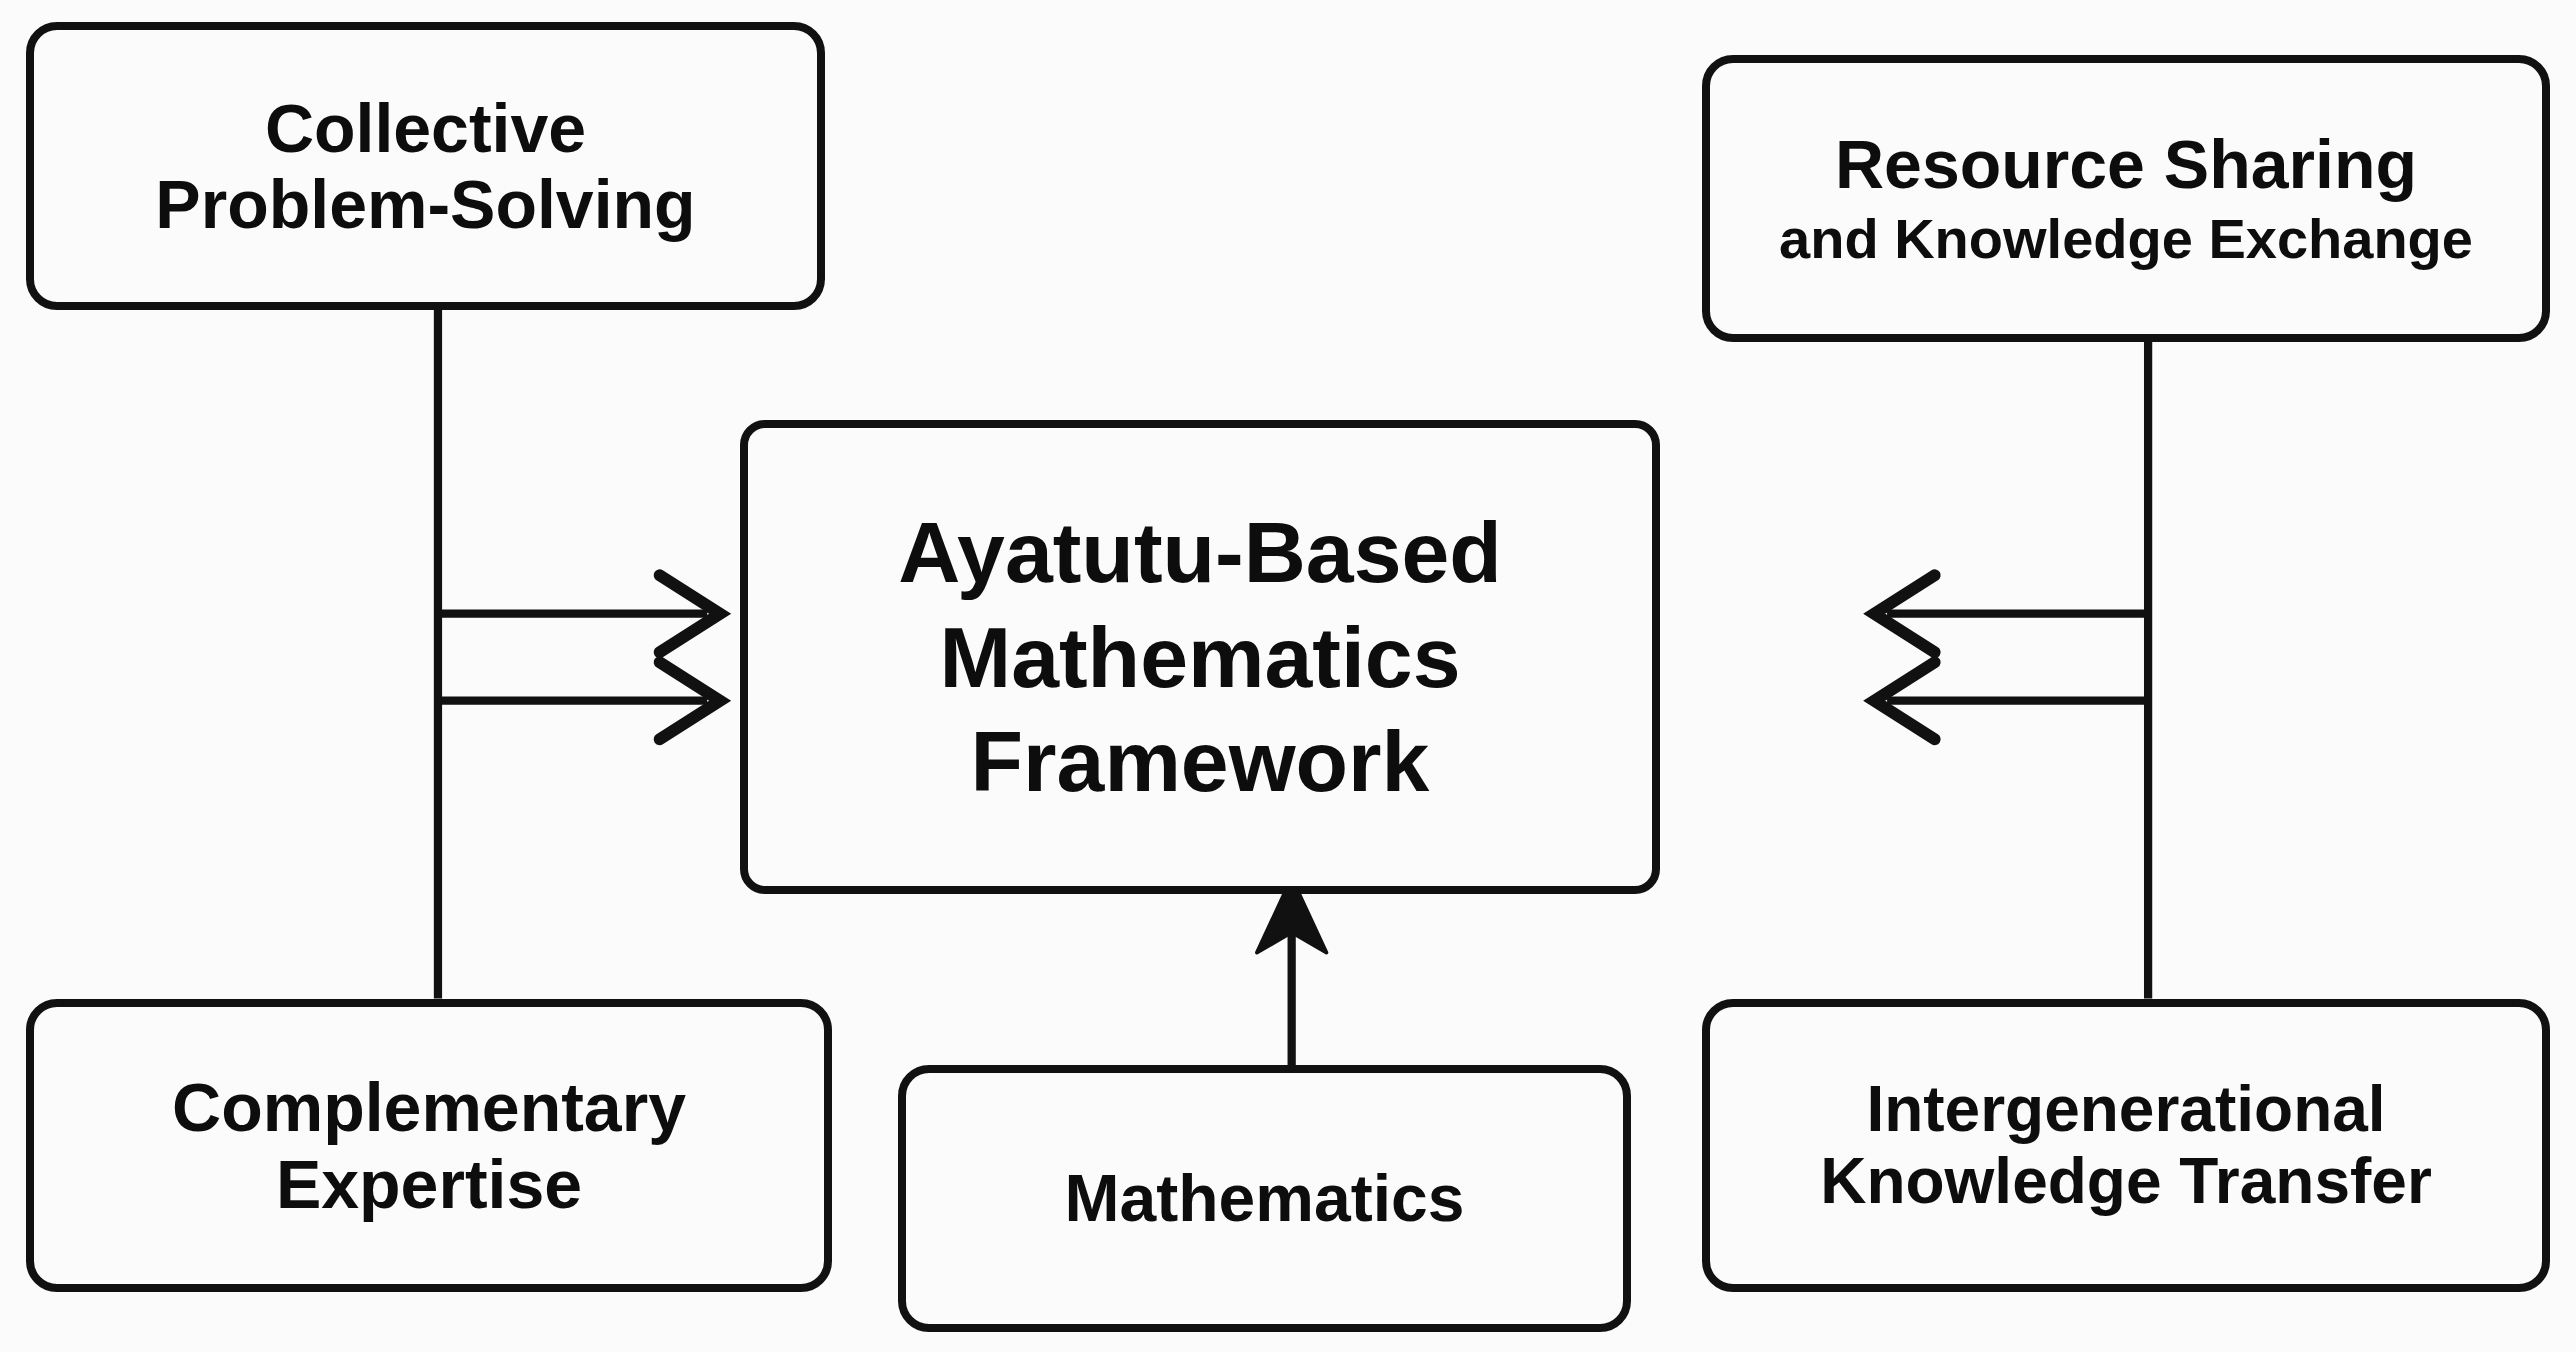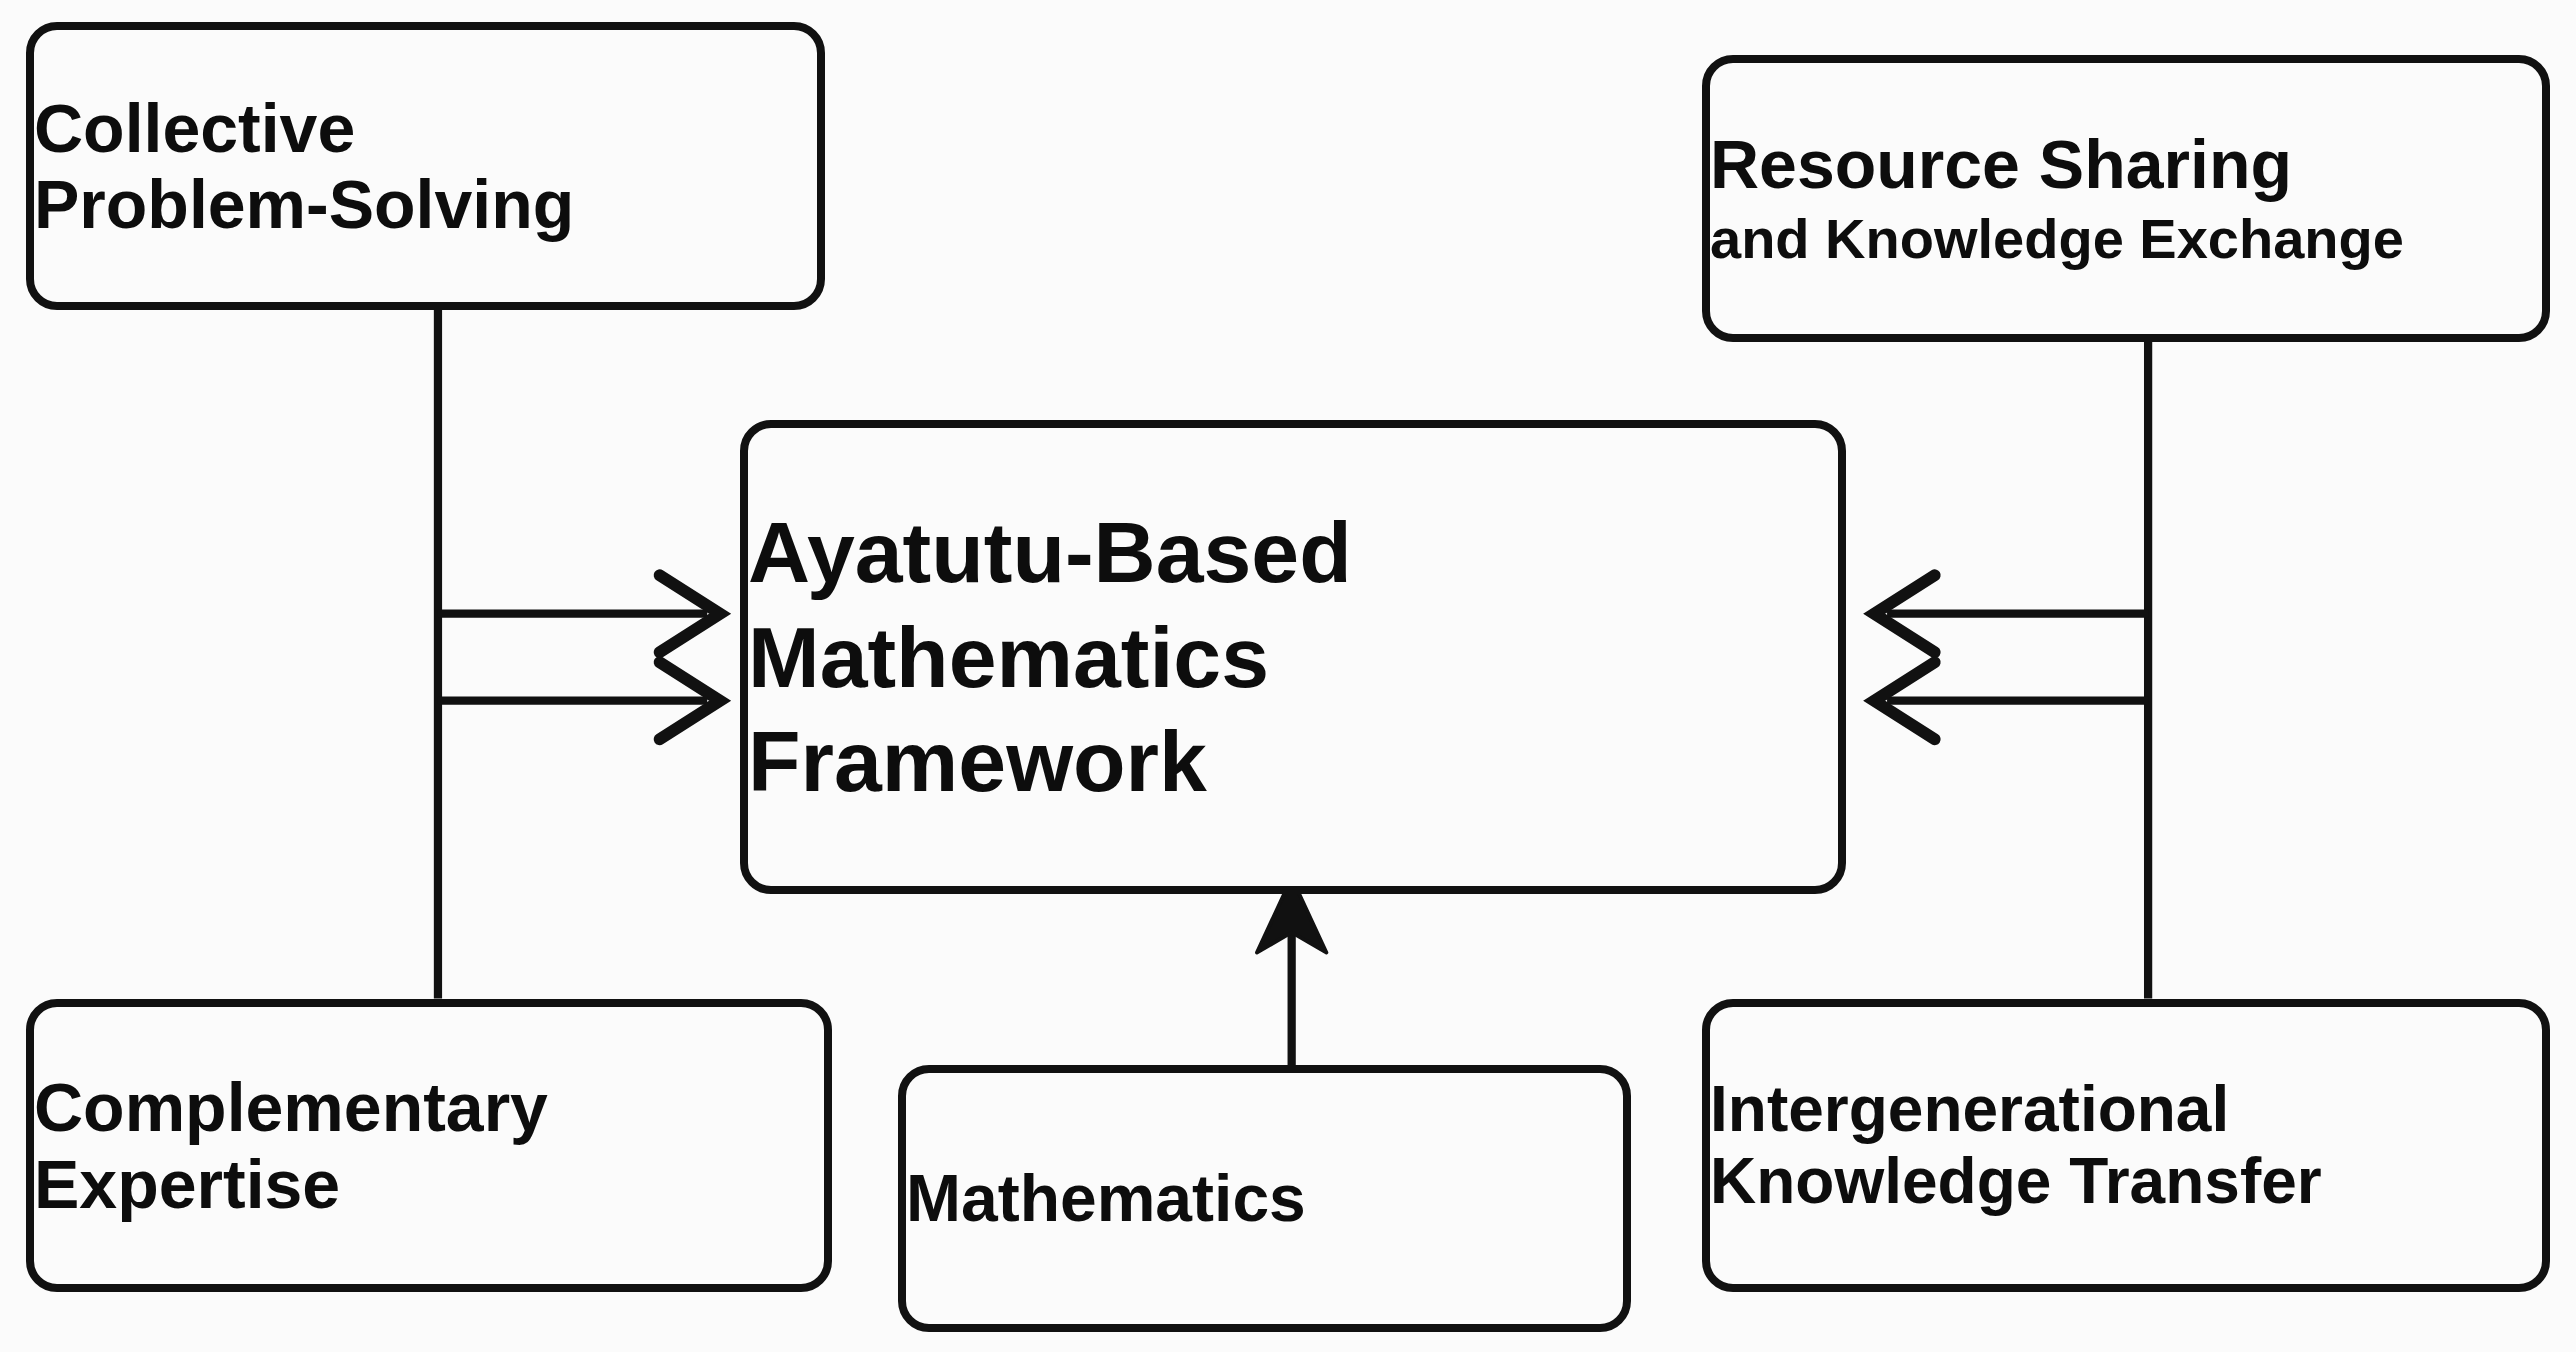--- a/index.html
+++ b/index.html
@@ -24,21 +24,21 @@
     pointer-events: none;
   }
   .node {
     position: absolute;
     box-sizing: border-box;
     background: #fbfbfb;
     border: 8.2px solid #111111;
     border-radius: 31px;
     display: flex;
     flex-direction: column;
-    align-items: flex-start;
+    align-items: center;
     justify-content: center;
     text-align: center;
     color: #0d0d0d;
     font-weight: 700;
     line-height: 1.12;
     z-index: 3;
   }
   .node .ln { display: block; white-space: nowrap; }
 
   
@@ -46,23 +46,24 @@
     left: 26px; top: 22px; width: 799px; height: 288px;
     font-size: 68px;
   }
   #node-resource-sharing {
     left: 1702px; top: 23px; width: 848px; height: 287px; margin-top: 32px;
   }
   #node-resource-sharing .ln-primary { font-size: 68px; }
   #node-resource-sharing .ln-secondary { font-size: 56px; margin-top: 5.5px; }
 
   #node-ayatutu-framework {
-    left: 740px; top: 420px; width: 1106px; height: 474px;
+    left: 740px; top: 420px; width: 920px; height: 474px;
     font-size: 86px;
     line-height: 1.22;
+    border-radius: 25px;
   }
   #node-complementary-expertise {
     left: 26px; top: 999px; width: 806px; height: 293px;
     font-size: 68px;
   }
   #node-process-orientation {
     left: 898px; top: 1065px; width: 733px; height: 267px;
     font-size: 66px;
   }
   #node-intergenerational-transfer {

